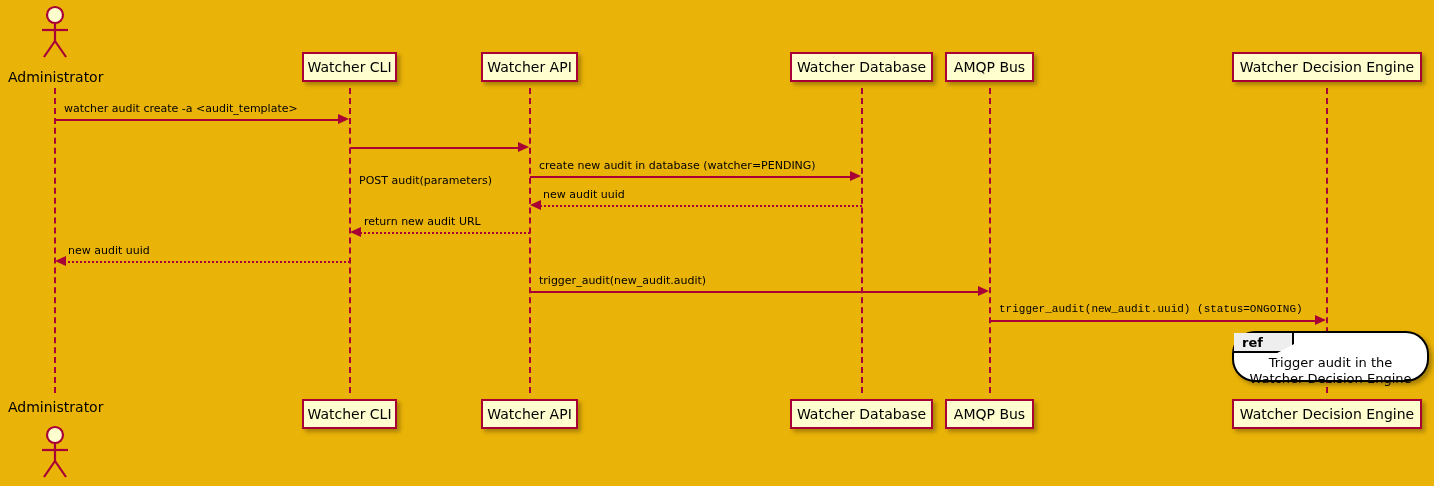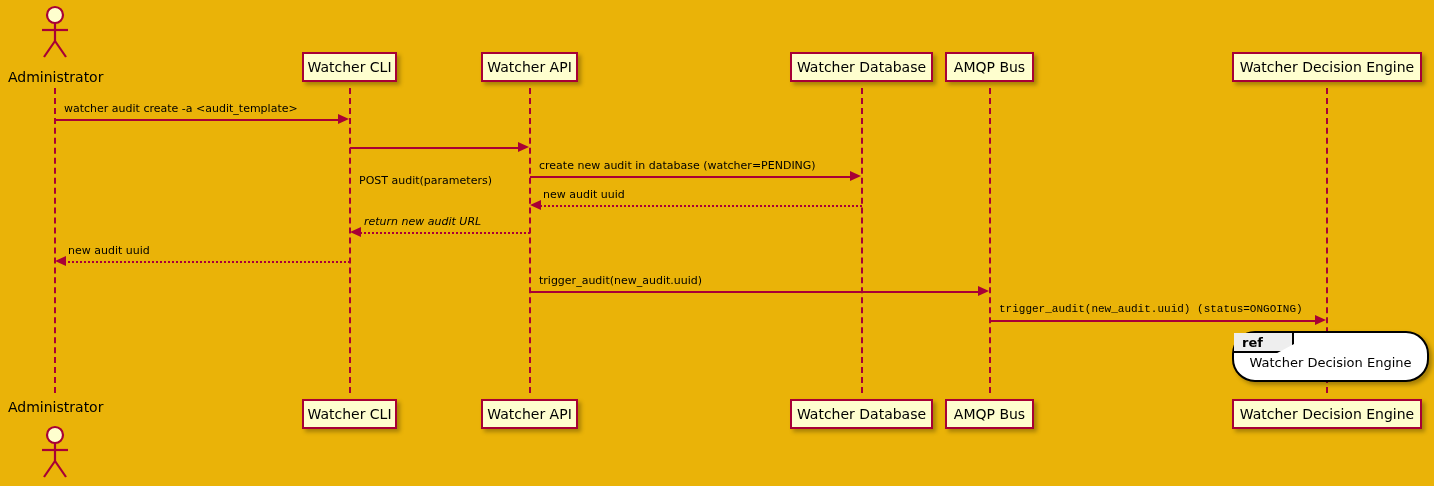--- a/index.html
+++ b/index.html
@@ -158,40 +158,41 @@
   <div class="arrowhead right" style="left:518px;top:142px;"></div>
 
   <div class="msg-label" style="left:539px;top:159px;">create new audit in database (watcher=PENDING)</div>
   <div class="msg" style="left:530px;top:176px;width:325px;"></div>
   <div class="arrowhead right" style="left:850px;top:171px;"></div>
 
   <div class="msg-label" style="left:543px;top:188px;">new audit uuid</div>
   <div class="msg ret" style="left:535px;top:205px;width:327px;"></div>
   <div class="arrowhead left" style="left:530px;top:200px;"></div>
 
-  <div class="msg-label" style="left:364px;top:215px;font-style:italic;">return new audit URL</div>
+  <div class="msg-label" style="left:364px;top:215px;">return new audit URL</div>
   <div class="msg ret" style="left:356px;top:232px;width:174px;"></div>
   <div class="arrowhead left" style="left:350px;top:227px;"></div>
 
   <div class="msg-label" style="left:68px;top:244px;">new audit uuid</div>
   <div class="msg ret" style="left:61px;top:261px;width:289px;"></div>
   <div class="arrowhead left" style="left:55px;top:256px;"></div>
 
-  <div class="msg-label" style="left:539px;top:274px;">trigger_audit(new_audit.uuid)</div>
+  <div class="msg-label" style="left:539px;top:274px;">trigger_audit(new_audit.audit)</div>
   <div class="msg" style="left:530px;top:291px;width:453px;"></div>
   <div class="arrowhead right" style="left:978px;top:286px;"></div>
 
   <div class="msg-label" style="left:999px;top:303px;font-family:Liberation Mono, monospace;">trigger_audit(new_audit.uuid) (status=ONGOING)</div>
   <div class="msg" style="left:990px;top:320px;width:330px;"></div>
   <div class="arrowhead right" style="left:1315px;top:315px;"></div>
 
   <div class="ref-box" style="left:1232px;top:331px;width:197px;height:51px;border-radius:23px;">
     <div class="ref-tab"></div>
     <div class="ref-tab-text">ref</div>
     <div class="ref-body">
+      <div>Trigger audit in the</div>
       <div>Watcher Decision Engine</div>
     </div>
   </div>
 
   <div class="participant" style="left:302px;top:399px;width:95px;">Watcher CLI</div>
   <div class="participant" style="left:481px;top:399px;width:97px;">Watcher API</div>
   <div class="participant" style="left:790px;top:399px;width:143px;">Watcher Database</div>
   <div class="participant" style="left:945px;top:399px;width:89px;">AMQP Bus</div>
   <div class="participant" style="left:1232px;top:399px;width:190px;">Watcher Decision Engine</div>
 

